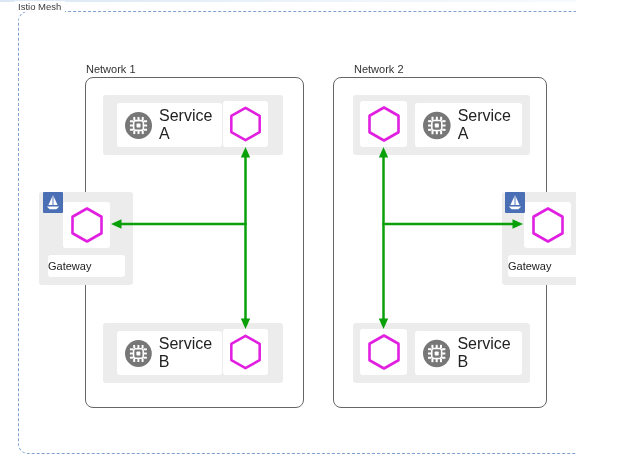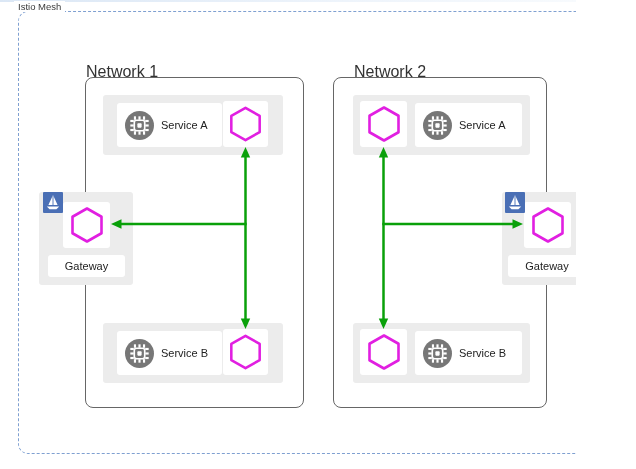--- a/index.html
+++ b/index.html
@@ -19,34 +19,34 @@
     position:absolute; left:14px; top:1px; z-index:6;
     background:#fff; padding:0 4px; font-size:9.5px; line-height:11px; color:#3a3a3a;
   }
   .network-box {
     position:absolute; top:77px; height:329px; background:#fff;
     border:1.5px solid var(--network-border,#666); border-radius:8px;
   }
   .network-box.n1 { left:85px; width:217px; }
   .network-box.n2 { left:333px; width:212px; }
   .network-label {
-    position:absolute; top:63px; font-size:16px; color:#333; z-index:4;
+    position:absolute; top:63px; font-size:11px; color:#333; z-index:4;
   }
   .network-label.n1 { left:86px; }
   .network-label.n2 { left:354px; }
   .tray {
     position:absolute; background:var(--container-fill,#ececec); border-radius:3px; z-index:2;
   }
   .card {
     position:absolute; background:#fff; border-radius:3px; z-index:3;
     display:flex; align-items:center;
   }
-  .service-card { gap:7px; padding-left:8px; box-sizing:border-box; font-size:11px; color:#222;text-align:center; }
+  .service-card { gap:7px; padding-left:8px; box-sizing:border-box; font-size:16px; color:#222; }
   .hex-card { justify-content:center; }
-  .gw-label-card { justify-content:center; font-size:11px; color:#222; }
+  .gw-label-card { font-size:11px; color:#222; }
   .badge { position:absolute; z-index:4; }
   .arrow-layer { position:absolute; left:0; top:0; z-index:8; pointer-events:none; }
   .arrow-line   { stroke:var(--arrow-green,#0aa00a); stroke-width:2.5px; fill:none; }
   .arrow-head   { fill:var(--arrow-green,#0aa00a); stroke:none; }
   .hex-shape    { stroke:var(--proxy-magenta,#e11fe1); stroke-width:2.6px; fill:#fff; stroke-linejoin:round; }
   .chip-circle  { fill:var(--chip-gray,#777); }
   .chip-white   { fill:#fff; }
   .chip-outline { fill:none; stroke:#fff; stroke-width:1.7px; }
   .istio-bg     { fill:var(--istio-blue,#4a6fb5); }
   .istio-white  { fill:#fff; }

